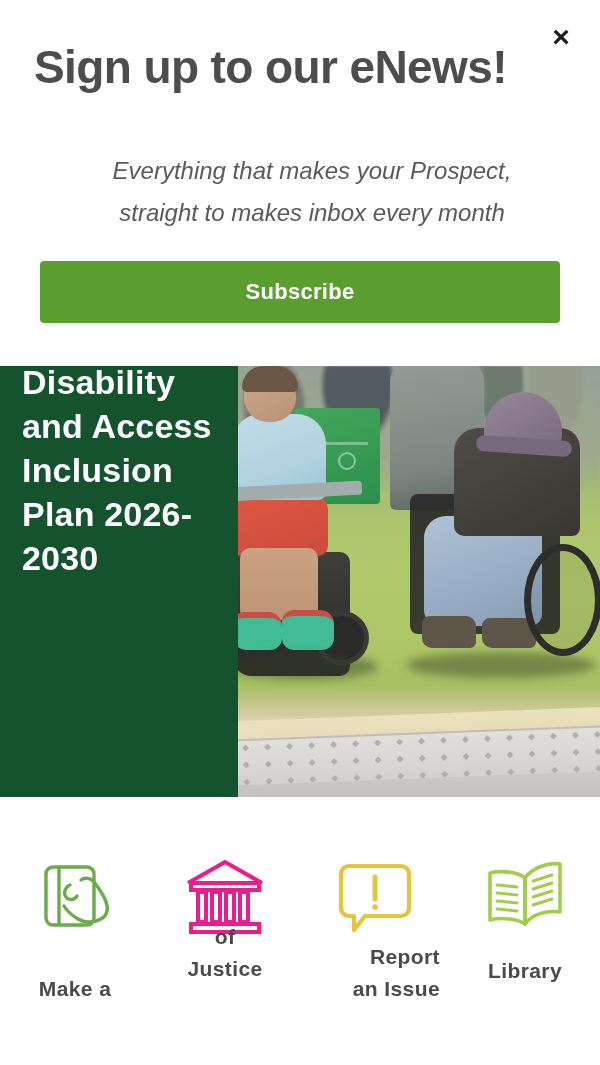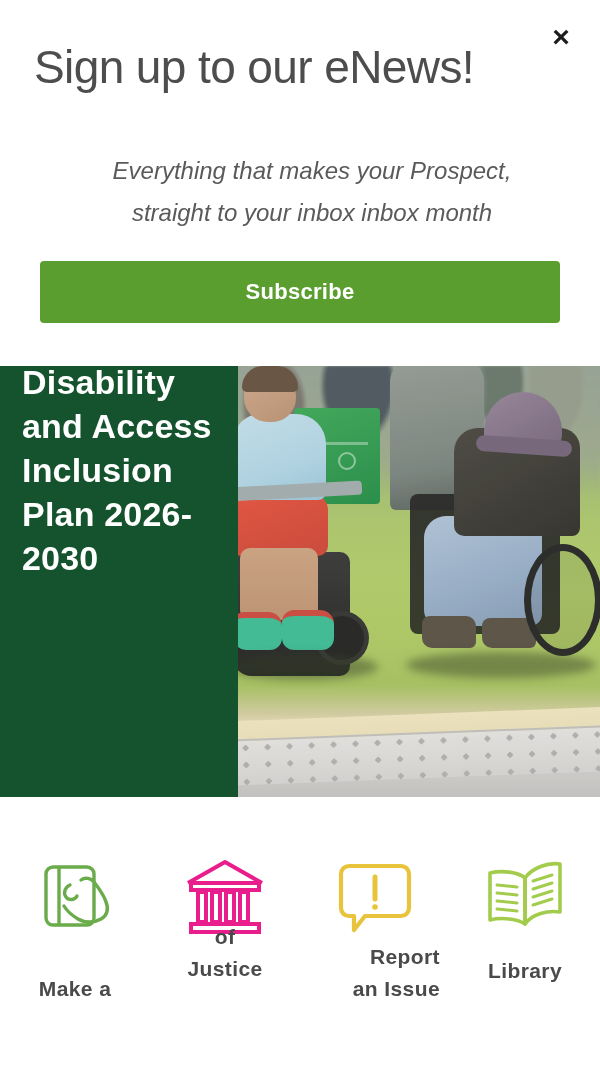--- a/index.html
+++ b/index.html
@@ -196,21 +196,21 @@
   .modal-close {
     position:absolute; right:22px; top:20px;
     width:34px; height:34px;
     display:flex; align-items:center; justify-content:center;
     color:#1c1c1c; font-size:30px; line-height:1; font-weight:bold;
     cursor:pointer;
   }
   .modal-title {
     position:absolute; left:0; top:40px; width:600px;
     padding:0 34px;
-    font-size:46px; font-weight:normal; color:#4d4d4d; letter-spacing:-.6px;
+    font-size:46px; font-weight:bold; color:#4d4d4d; letter-spacing:-.6px;
   }
   .modal-sub {
     position:absolute; left:12px; top:150px; width:600px;
     text-align:center; padding:0 40px;
     font-size:24px; line-height:42px; color:#5a5a5a;font-style:italic;
   }
   .modal-btn {
     position:absolute; left:40px; top:261px; width:520px; height:62px;
     background:#5a9e2f; color:#ffffff; border:none; border-radius:4px;
     font-family:"Liberation Sans", sans-serif;
@@ -333,18 +333,18 @@
         <div>Library</div>
       </div>
     </a>
   </section>
 
   <div class="modal">
     <div class="modal-close">×</div>
     <h1 class="modal-title">Sign up to our eNews!</h1>
     <div class="modal-sub">
       <div>Everything that makes your Prospect,</div>
-      <div>straight to your inbox inbox month</div>
+      <div>straight to makes inbox every month</div>
     </div>
     <button class="modal-btn">Subscribe</button>
   </div>
 
 </div>
 
 </body></html>

